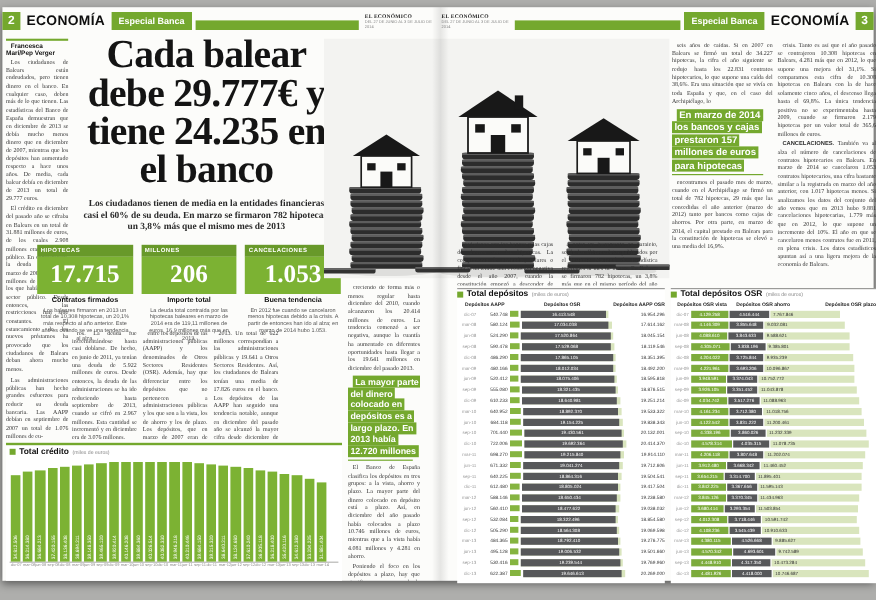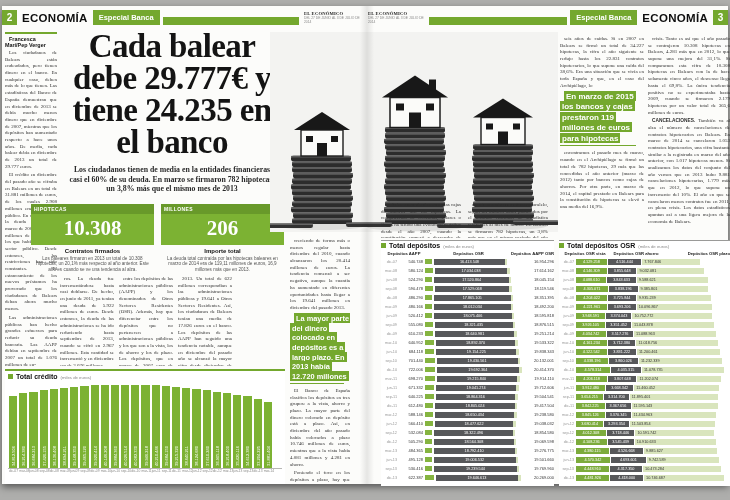--- a/index.html
+++ b/index.html
@@ -121,29 +121,35 @@
   </div>
 
   <div class="head-block">
     <h1 class="headline">Cada balear debe 29.777€ y tiene 24.235 en el banco</h1>
     <div class="standfirst">Los ciudadanos tienen de media en la entidades financieras casi el 60% de su deuda. En marzo se firmaron 782 hipotecas, un 3,8% más que el mismo mes de 2013</div>
   </div>
 
   <div class="stats">
     <div class="stat">
       <div class="stat-kicker">HIPOTECAS</div>
-      <div class="stat-value">10.308</div>
+      <div class="stat-value">17.715</div>
       <div class="stat-title">Contratos firmados</div>
       <div class="stat-text">Los baleares firmaron en 2013 un total de 10.308 hipotecas, un 20,1% más respecto al año anterior. Este año es cuando se ve una tendencia al alza.</div>
     </div>
     <div class="stat">
       <div class="stat-kicker">MILLONES</div>
       <div class="stat-value">206</div>
       <div class="stat-title">Importe total</div>
       <div class="stat-text">La deuda total contraída por las hipotecas baleares en marzo de 2014 era de 119,11 millones de euros, 16,9 millones más que en 2013.</div>
+    </div>
+    <div class="stat">
+      <div class="stat-kicker">CANCELACIONES</div>
+      <div class="stat-value">1.053</div>
+      <div class="stat-title">Buena tendencia</div>
+      <div class="stat-text">En 2012 fue cuando se cancelaron menos hipotecas debido a la crisis. A partir de entonces han ido al alza; en marzo de 2014 hubo 1.053.</div>
     </div>
   </div>
 
   <div class="col" style="left:58px;top:270px;width:54px;height:90px">
     <p>ros. La deuda fue incrementándose hasta casi doblarse. De hecho, en junio de 2011, ya tenían una deuda de 5.922 millones de euros. Desde entonces, la deuda de las administraciones se ha ido reduciendo hasta septiembre de 2013, cuando se cifró en 2.967 millones. Esta cantidad se incrementó y en diciembre era de 3.076 millones.</p>
 
   </div>
   <div class="col" style="left:117px;top:270px;width:54px;height:90px">
     <p>entre los depósitos de las administraciones públicas (AAPP) y los denominados de Otros Sectores Residentes (OSR). Además, hay que diferenciar entre los depósitos que no pertenecen a administraciones públicas y los que son a la vista, los de ahorro y los de plazo. Los depósitos, que en marzo de 2007 eran de 16.780 millones de euros, se han incrementado hasta llegar a los 20.269 millones de euros en diciembre de</p>
   </div>
@@ -369,21 +375,21 @@
   </div>
 
   <div class="col" style="left:379px;top:196px;width:80px;height:36px">
     <p>ciudadanos con los bancos y las cajas de ahorros son las hipotecas. La compraventa de viviendas, solares o fincas ha tenido una evolución negativa desde el año 2007, cuando la constitución empezó a descender de manera muy significativa. Precisamente es en 2014 cuando empezamos</p>
   </div>
   <div class="col" style="left:466px;top:196px;width:80px;height:36px">
     <p>a notar un incremento en paralelo, según los últimos datos publicados por el Instituto Nacional de Estadística referentes al mes de marzo. En Balears se firmaron 782 hipotecas, un 3,8% más que en el mismo período del año anterior. Este repunte llega después de</p>
   </div>
   <div class="col" style="left:558px;top:30px;width:84px;height:202px">
     <p>seis años de caídas. Si en 2007 en Balears se firmó un total de 34.227 hipotecas, la cifra el año siguiente se redujo hasta los 22.831 contratos hipotecarios, lo que supone una caída del 38,6%. Era una situación que se vivía en toda España y que, en el caso del Archipiélago, lo</p>
-    <p class="quote" style="font-size:8px"><span>En marzo de 2015 los bancos y cajas prestaron 119 millones de euros para hipotecas</span></p>
+    <p class="quote" style="font-size:8px"><span>En marzo de 2014 los bancos y cajas prestaron 157 millones de euros para hipotecas</span></p>
     <div class="quote-rule"></div>
     <p>encontramos el pasado mes de marzo, cuando en el Archipiélago se firmó un total de 782 hipotecas, 29 más que las concedidas el año anterior (marzo de 2012) tanto por bancos como cajas de ahorros. Por otra parte, en marzo de 2014, el capital prestado en Balears para la constitución de hipotecas se elevó a una media del 16,9%.</p>
   </div>
   <div class="col" style="left:646px;top:30px;width:82px;height:202px">
     <p>crisis. Tanto es así que el año pasado se contrajeron 10.308 hipotecas en Balears, 4.281 más que en 2012, lo que supone una mejora del 31,1%. Si comparamos esta cifra de 10.308 hipotecas en Balears con la de hace solamente cinco años, el descenso llega hasta el 69,8%. La única tendencia positiva no se experimentaba hasta 2009, cuando se firmaron 2.179 hipotecas por un valor total de 365,6 millones de euros.</p>
     <p><span class="lead">CANCELACIONES.</span> <span>También va al alza el número de cancelaciones de contratos hipotecarios en Balears. En marzo de 2014 se cancelaron 1.053 contratos hipotecarios, una cifra bastante similar a la registrada en marzo del año anterior, con 1.017 hipotecas menos. Si analizamos los datos del conjunto del año vemos que en 2013 hubo 9.881 cancelaciones hipotecarias, 1.779 más que en 2012, lo que supone un incremento del 10%. El año en que se cancelaron menos contratos fue en 2011, en plena crisis. Los datos estadísticos apuntan así a una ligera mejora de la economía de Balears.</span></p>
   </div>
 
   <div class="tablebox" id="table-left">
     <div class="cap-row">

